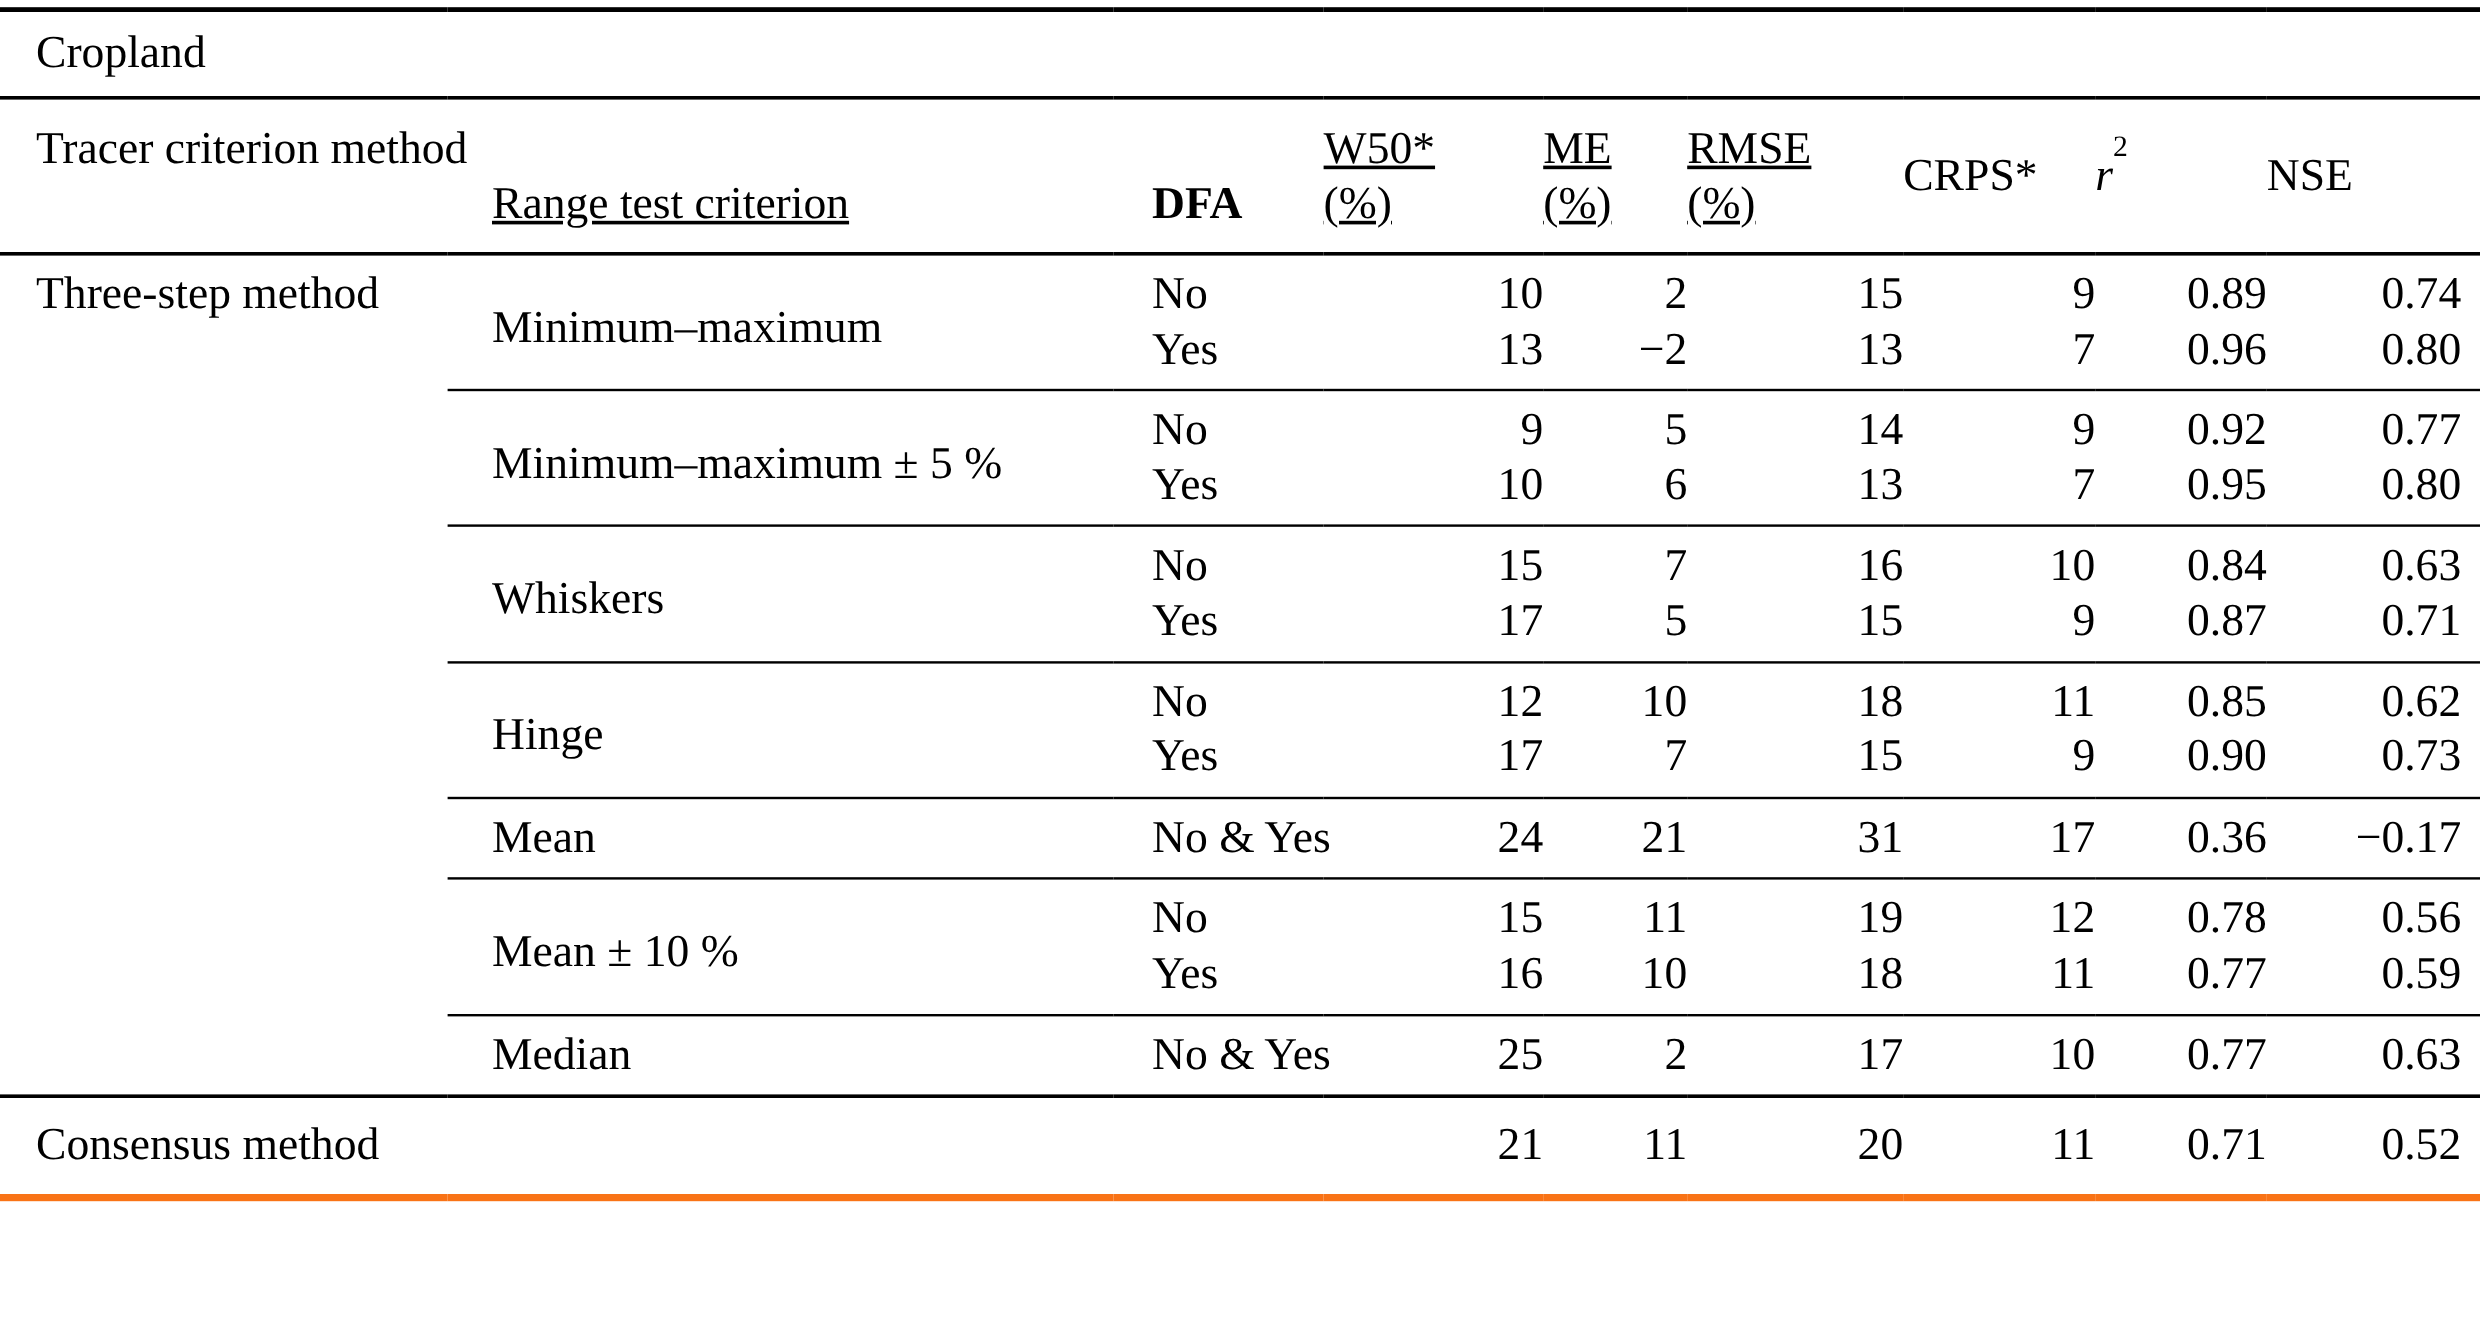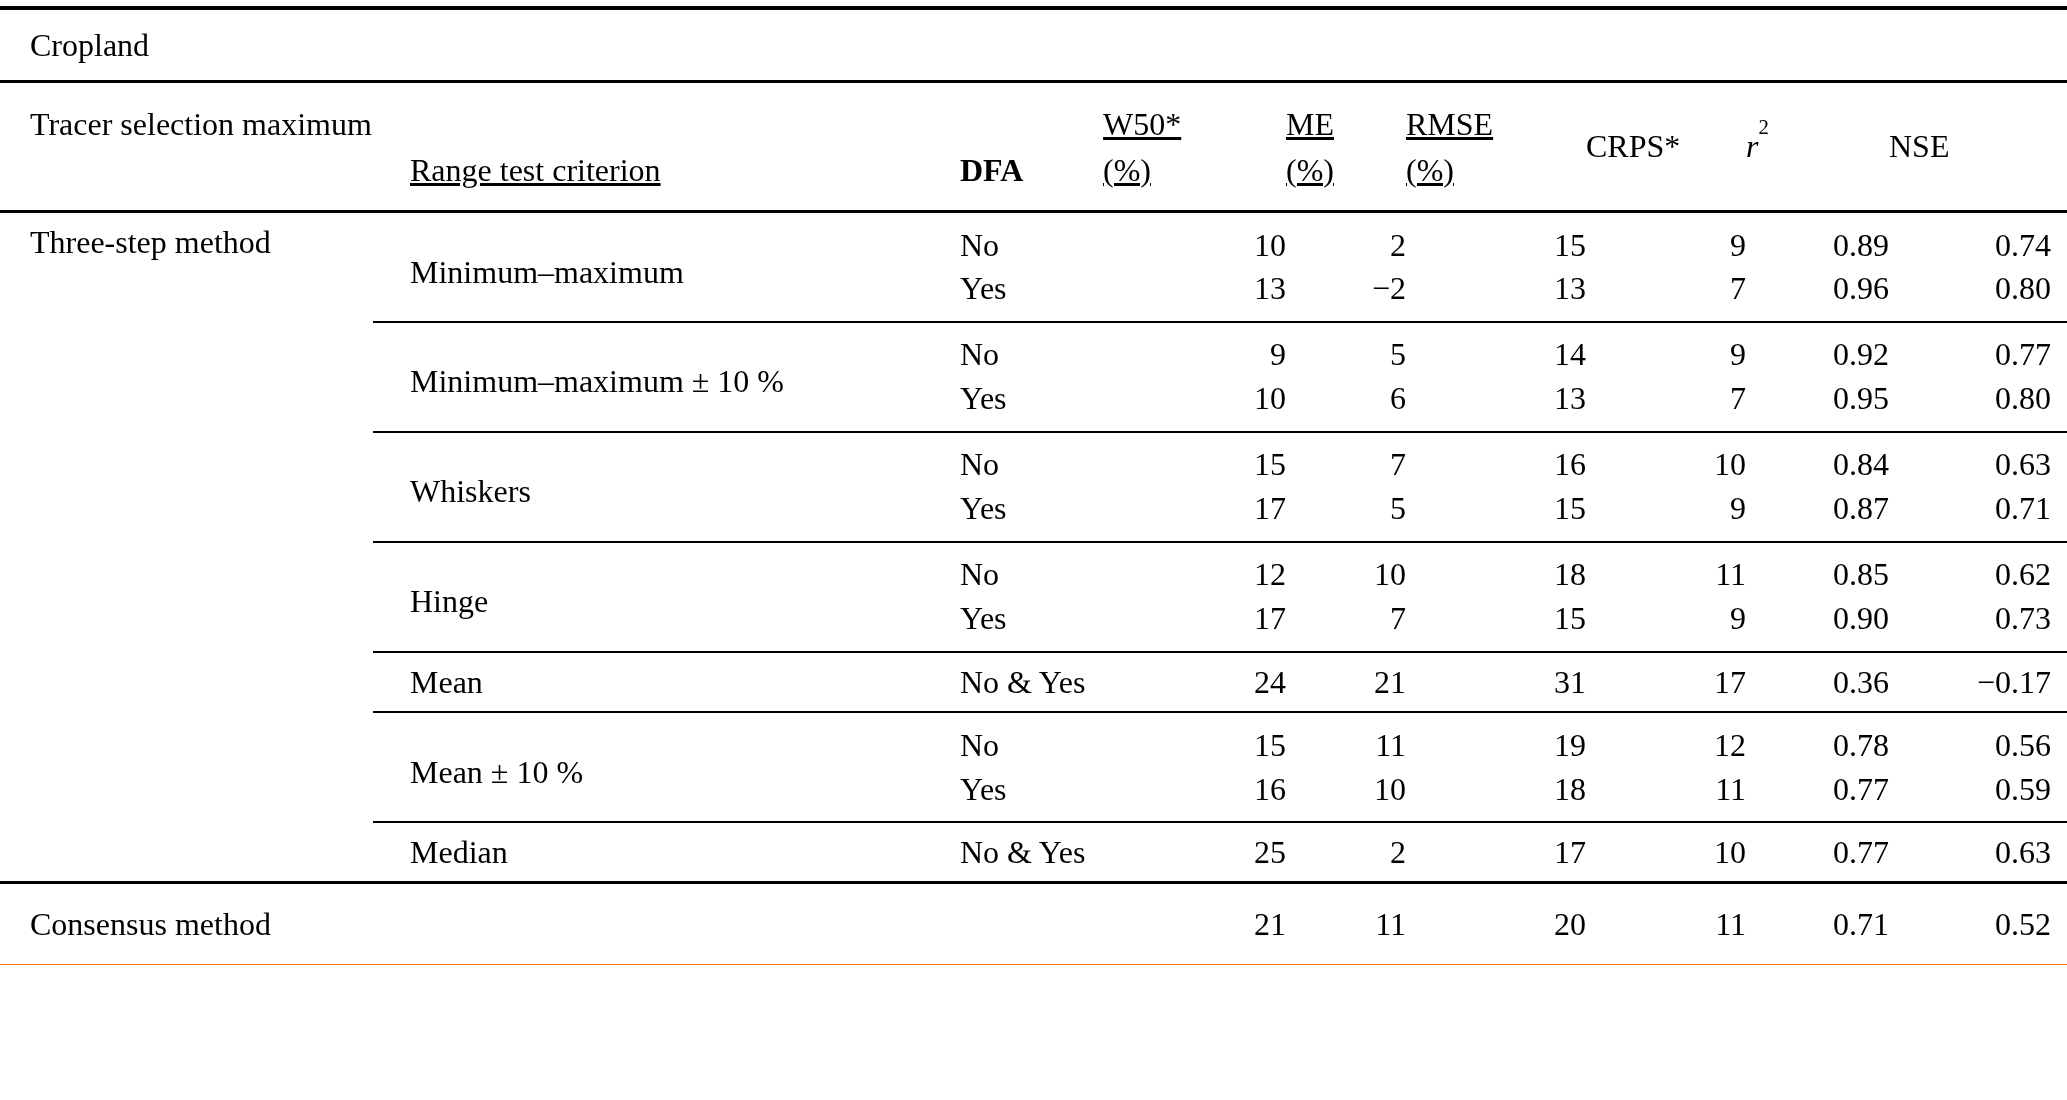--- a/index.html
+++ b/index.html
@@ -16,24 +16,24 @@
     font-family: "Liberation Serif", "DejaVu Serif", serif;
     overflow: hidden;
   }
   table.results {
     position: absolute;
     left: 0;
     top: 6px;
     width: 2067px;
     border-collapse: collapse;
     table-layout: fixed;
-    font-size: 32px;
+    font-size: 38px;
     line-height: 1.2;
     border-top: 4px solid #000;
-    border-bottom: 1px solid #f97316;
+    border-bottom: 6px solid #f97316;
   }
   td {
     padding: 0;
     vertical-align: middle;
     overflow: visible;
     white-space: nowrap;
   }
   
   tr.title-row td {
     height: 70px;
@@ -100,21 +100,21 @@
     </colgroup>
     <tbody>
 
       <tr class="title-row">
         <td colspan="9">Cropland</td>
       </tr>
 
       <tr class="header-row">
         <td colspan="2" class="h-pad-left">
           <div class="h-method-block">
-            <div class="hline">Tracer selection maximum</div>
+            <div class="hline">Tracer criterion method</div>
             <div class="hline h-crit">Range test criterion</div>
           </div>
         </td>
         <td class="h-dfa-cell">
           <div class="h-sp"></div>
           <div class="hline">DFA</div>
         </td>
         <td class="h-num">
           <div class="hline">W50*</div>
           <div class="hline">(%)</div>
@@ -147,21 +147,21 @@
         <td class="c3">Yes</td>
         <td class="num">13</td>
         <td class="num">−2</td>
         <td class="num">13</td>
         <td class="num">7</td>
         <td class="num">0.96</td>
         <td class="num last">0.80</td>
       </tr>
 
       <tr class="body-row pt rt">
-        <td class="c2 crit-cell" rowspan="2">Minimum–maximum ± 10 %</td>
+        <td class="c2 crit-cell" rowspan="2">Minimum–maximum ± 5 %</td>
         <td class="c3">No</td>
         <td class="num">9</td>
         <td class="num">5</td>
         <td class="num">14</td>
         <td class="num">9</td>
         <td class="num">0.92</td>
         <td class="num last">0.77</td>
       </tr>
       <tr class="body-row pb">
         <td class="c3">Yes</td>

